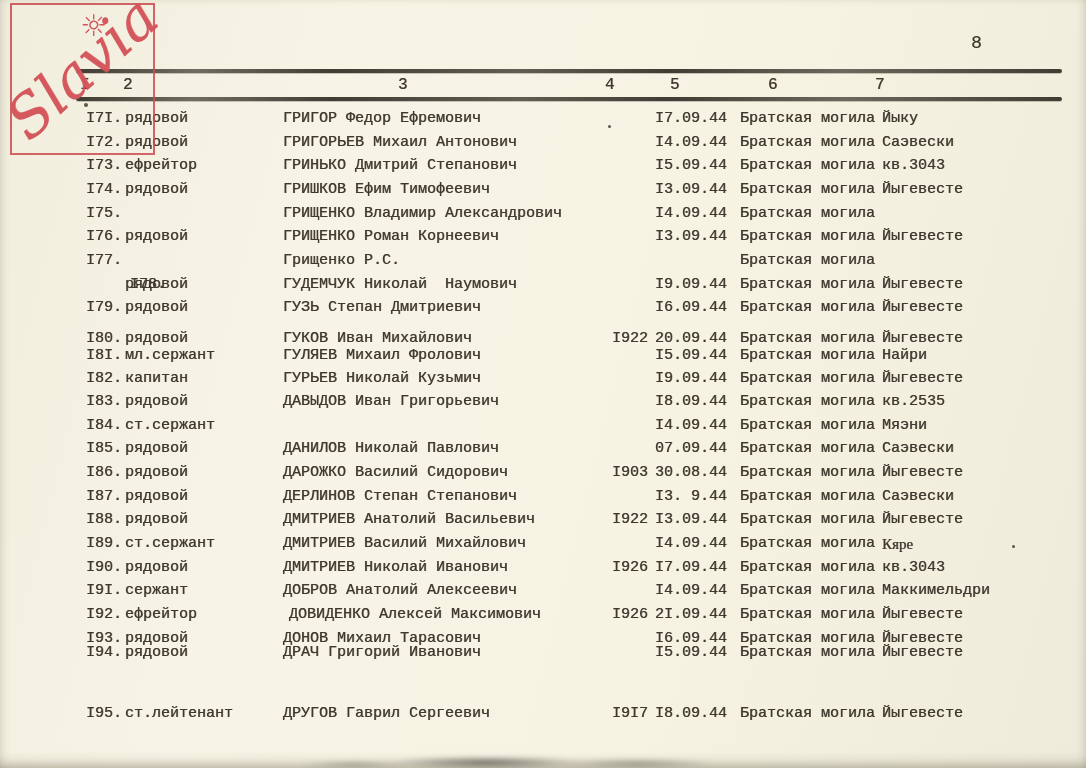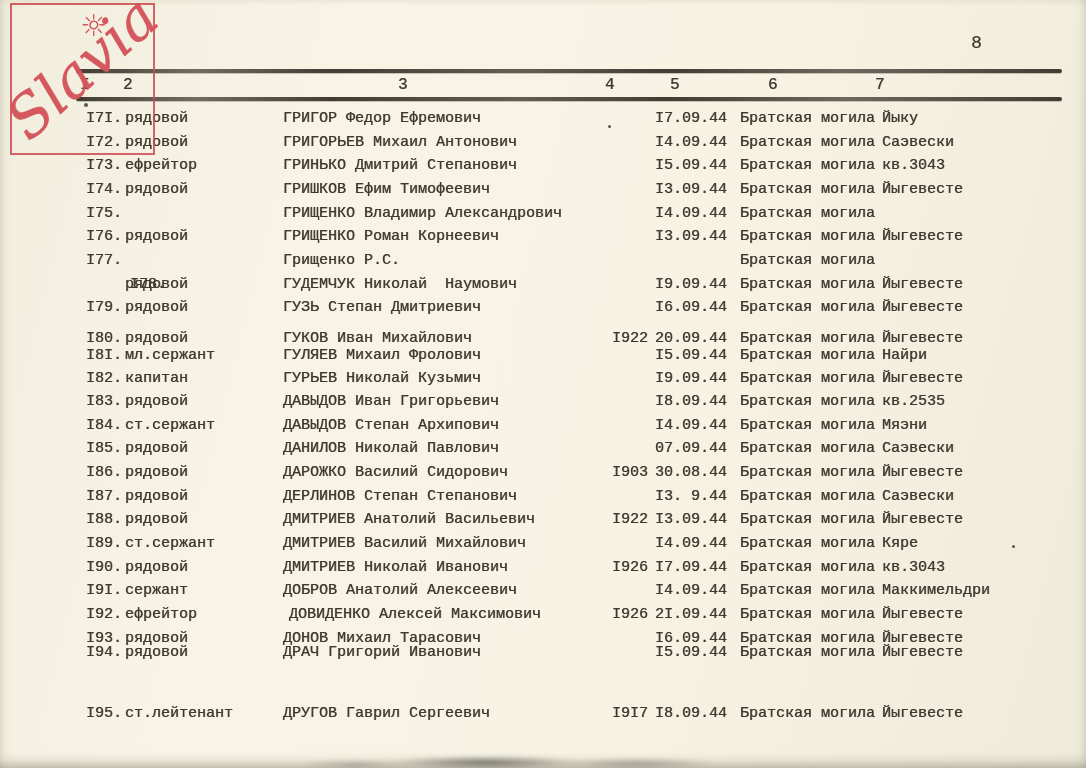--- a/index.html
+++ b/index.html
@@ -192,21 +192,20 @@
         <span class="tw cell" style="left: 86px;">I83.</span>
         <span class="tw cell" style="left: 125px;">рядовой</span>
         <span class="tw cell" style="left: 283px;">ДАВЫДОВ Иван Григорьевич</span>
         <span class="tw cell" style="left: 655px;">I8.09.44</span>
         <span class="tw cell" style="left: 740px;">Братская могила</span>
         <span class="tw cell" style="left: 882px;">кв.2535</span>
       </div>
       <div class="row" style="top: 416.4px;">
         <span class="tw cell" style="left: 86px;">I84.</span>
         <span class="tw cell" style="left: 125px;">ст.сержант</span>
-        <span class="tw cell" style="left: 283px;">ДАВЫДОВ Степан Архипович</span>
         <span class="tw cell" style="left: 655px;">I4.09.44</span>
         <span class="tw cell" style="left: 740px;">Братская могила</span>
         <span class="tw cell" style="left: 882px;">Мяэни</span>
       </div>
       <div class="row" style="top: 439.4px;">
         <span class="tw cell" style="left: 86px;">I85.</span>
         <span class="tw cell" style="left: 125px;">рядовой</span>
         <span class="tw cell" style="left: 283px;">ДАНИЛОВ Николай Павлович</span>
         <span class="tw cell" style="left: 655px;">07.09.44</span>
         <span class="tw cell" style="left: 740px;">Братская могила</span>
@@ -237,21 +236,21 @@
         <span class="tw cell" style="left: 655px;">I3.09.44</span>
         <span class="tw cell" style="left: 740px;">Братская могила</span>
         <span class="tw cell" style="left: 882px;">Йыгевесте</span>
       </div>
       <div class="row" style="top: 533.8px;">
         <span class="tw cell" style="left: 86px;">I89.</span>
         <span class="tw cell" style="left: 125px;">ст.сержант</span>
         <span class="tw cell" style="left: 283px;">ДМИТРИЕВ Василий Михайлович</span>
         <span class="tw cell" style="left: 655px;">I4.09.44</span>
         <span class="tw cell" style="left: 740px;">Братская могила</span>
-        <span class="tw cell" style="left: 882px;">Кяре</span>
+        <span class="tw cell" style="left: 882px; font-family: Liberation Serif, serif;">Кяре</span>
       </div>
       <div class="row" style="top: 558px;">
         <span class="tw cell" style="left: 86px;">I90.</span>
         <span class="tw cell" style="left: 125px;">рядовой</span>
         <span class="tw cell" style="left: 283px;">ДМИТРИЕВ Николай Иванович</span>
         <span class="tw cell year">I926</span>
         <span class="tw cell" style="left: 655px;">I7.09.44</span>
         <span class="tw cell" style="left: 740px;">Братская могила</span>
         <span class="tw cell" style="left: 882px;">кв.3043</span>
       </div>

